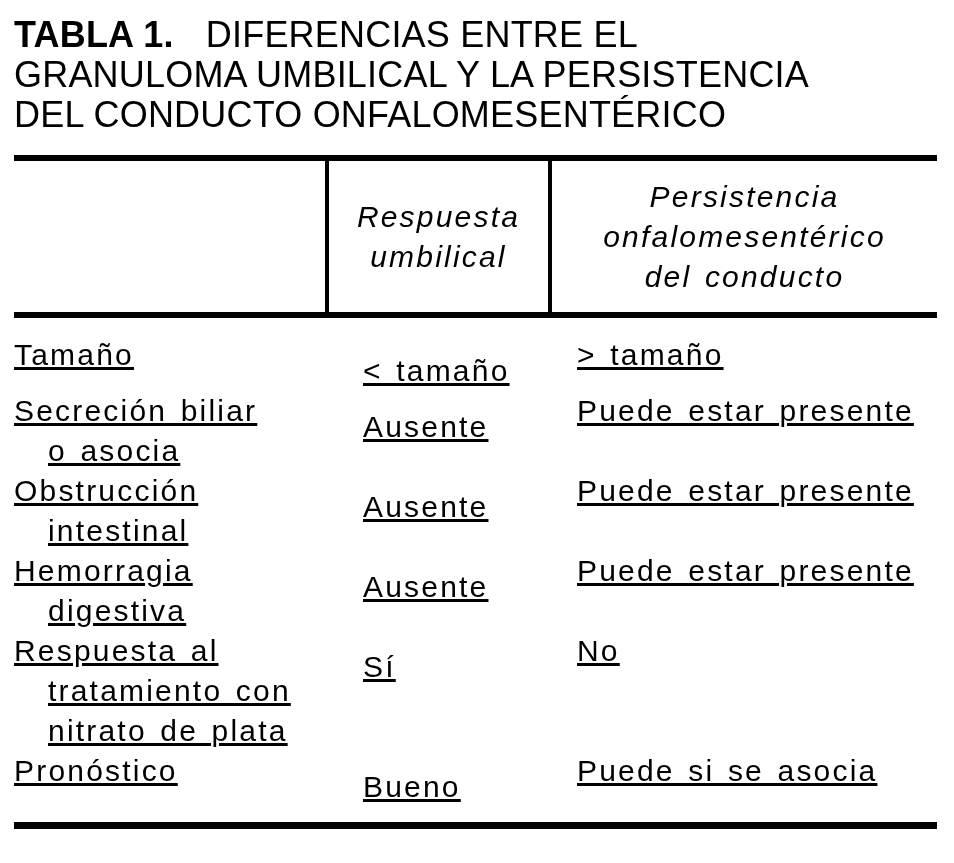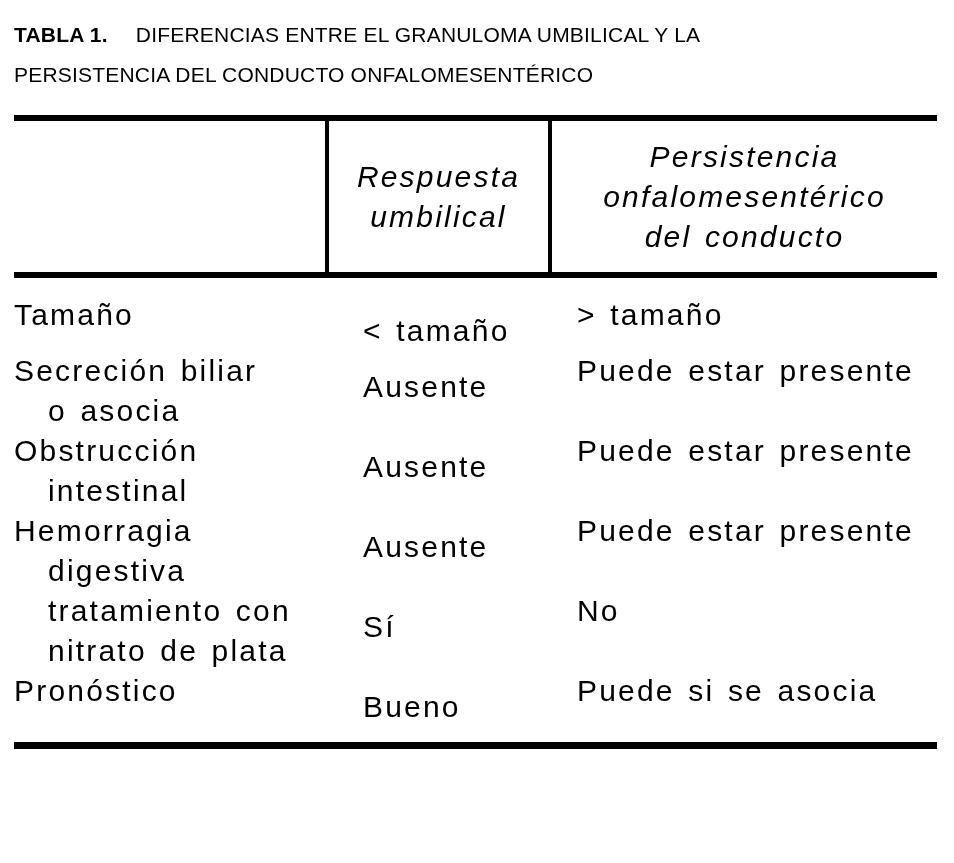--- a/index.html
+++ b/index.html
@@ -5,37 +5,37 @@
   html, body { margin: 0; padding: 0; }
   body {
     width: 954px; height: 863px;
     background: #ffffff; color: #000000;
     font-family: "Liberation Sans", sans-serif;
     overflow: hidden;
   }
   .page { padding: 15px 0 0 14px; }
   .inner { width: 923px; }
 
-  .title { font-size: 21px; line-height: 40px; width: 800px; letter-spacing: 0.2px; }
+  .title { font-size: 36px; line-height: 40px; width: 800px; letter-spacing: 0.2px; }
   .title-label { font-weight: 700; margin-right: 22px; }
 
   .rule { background: #000000; }
   .rule-top { height: 6px; margin-top: 20px; }
   .rule-mid { height: 6px; }
   .rule-bottom { height: 7px; }
 
   .grid { display: grid; grid-template-columns: 311px 227px 385px; }
 
   .header { height: 151px; }
   .hc { display: flex; flex-direction: column; justify-content: center; text-align: center; font-style: italic; }
   .hc.h2 { border-left: 4px solid #000; border-right: 4px solid #000; }
 
   .tln { font-size: 30px; line-height: 40px; letter-spacing: 2.2px; word-spacing: 3px; white-space: nowrap; }
 
-  .tbody { padding: 17px 0 15px; }
+  .tbody { padding: 17px 0 15px; text-decoration: underline; }
   .bc.c2 { padding-left: 38px; margin-top: 16px; }
   .bc.c3 { padding-left: 25px; }
   .cont { padding-left: 34px; }
 </style>
 </head>
 <body>
 
 <div class="page">
   <div class="inner">
 
@@ -109,20 +109,21 @@
         <div class="bc c2">
           <div class="tln">Ausente</div>
         </div>
         <div class="bc c3">
           <div class="tln">Puede estar presente</div>
         </div>
       </div>
 
       <div class="grid brow">
         <div class="bc c1">
+          <div class="tln">Respuesta al</div>
           <div class="tln cont">tratamiento con</div>
           <div class="tln cont">nitrato de plata</div>
         </div>
         <div class="bc c2">
           <div class="tln">Sí</div>
         </div>
         <div class="bc c3">
           <div class="tln">No</div>
         </div>
       </div>

